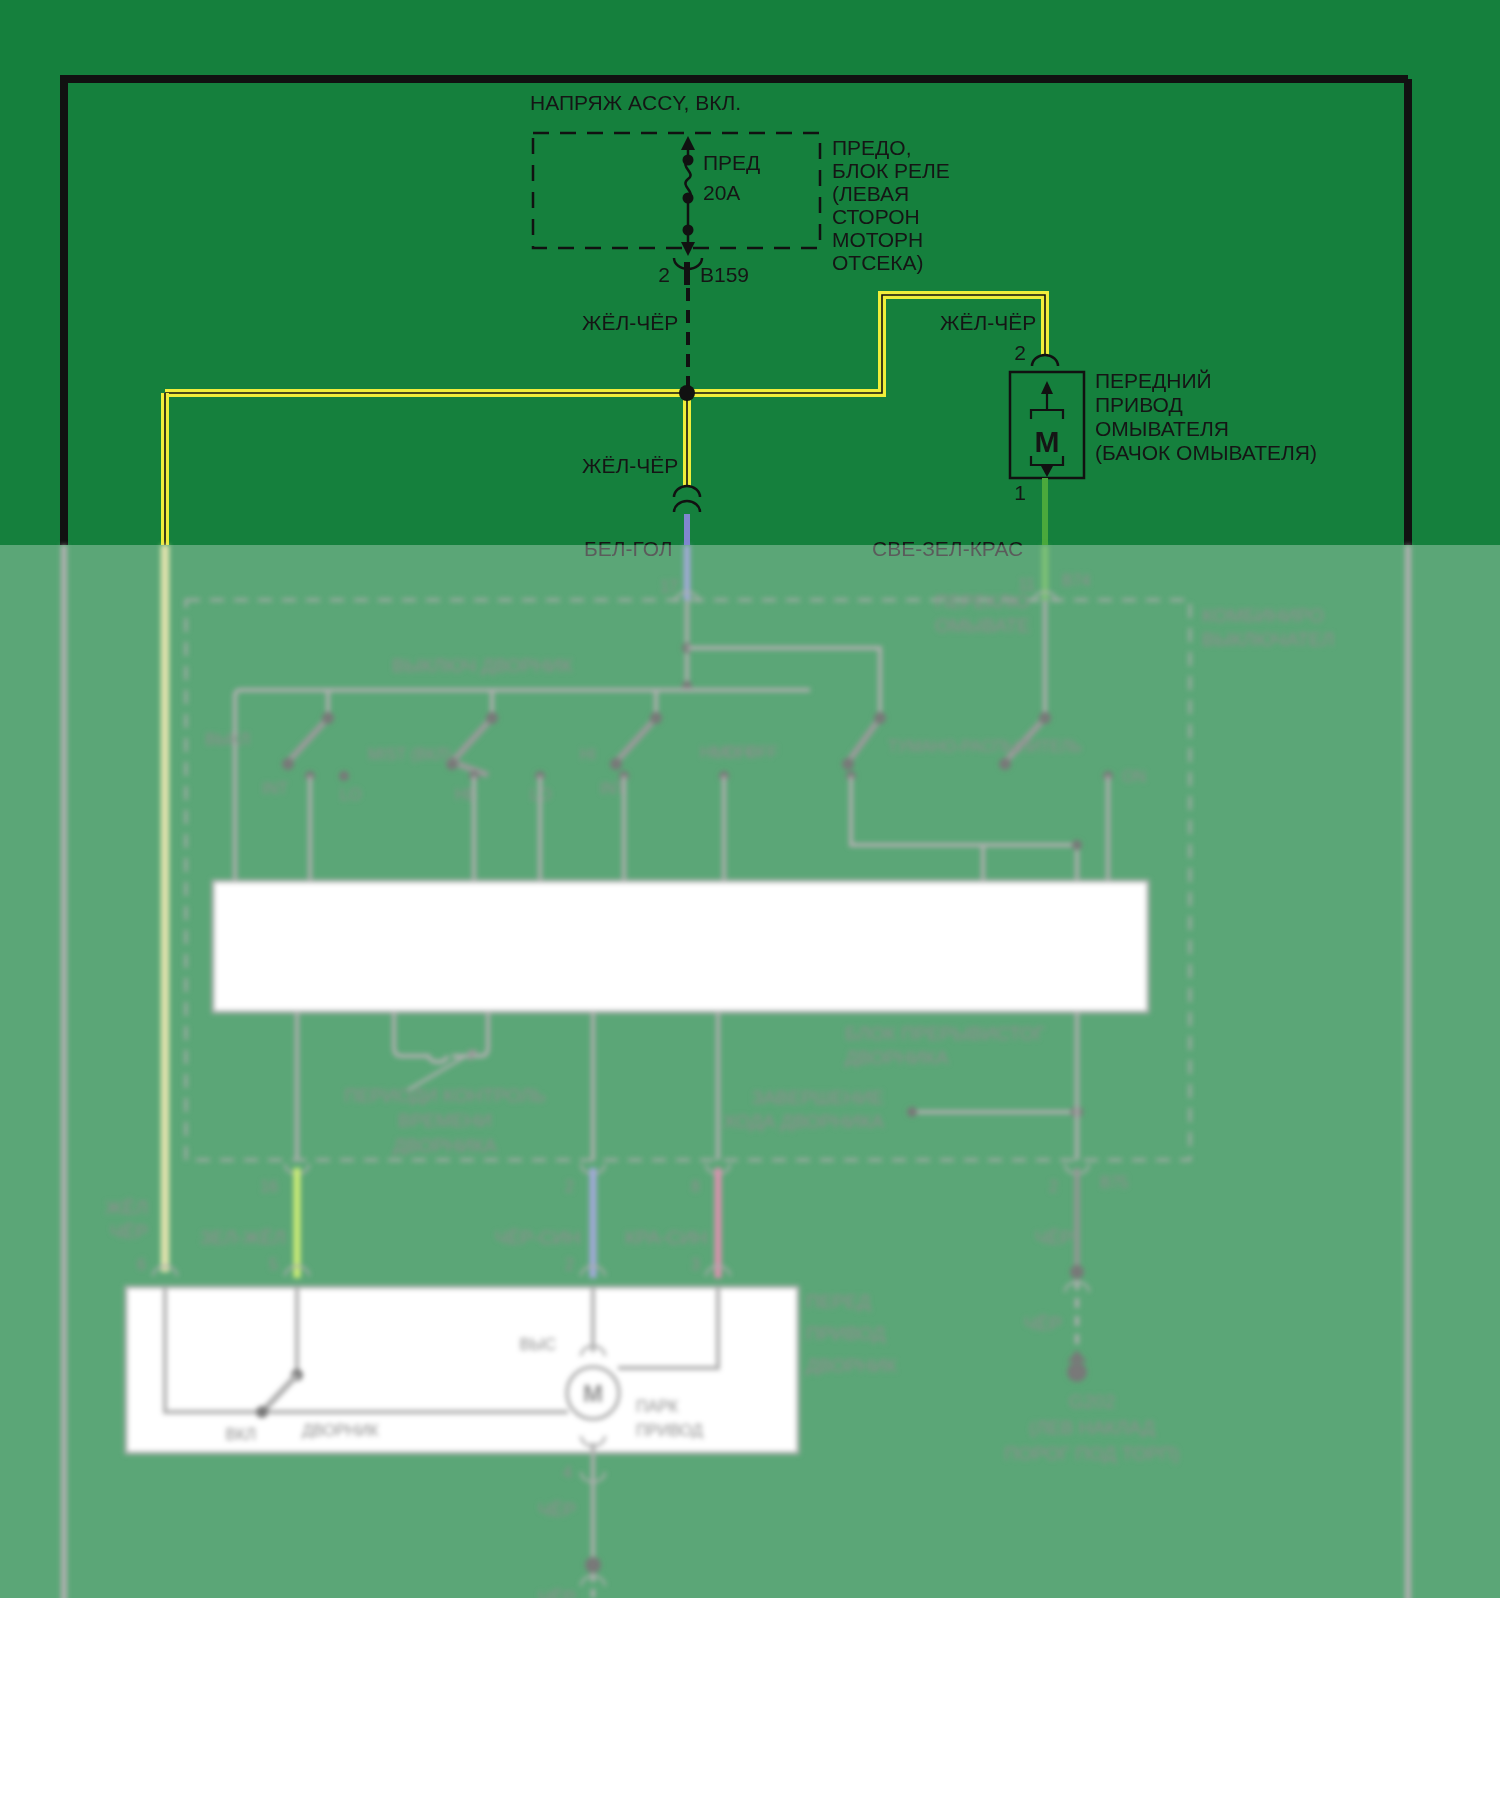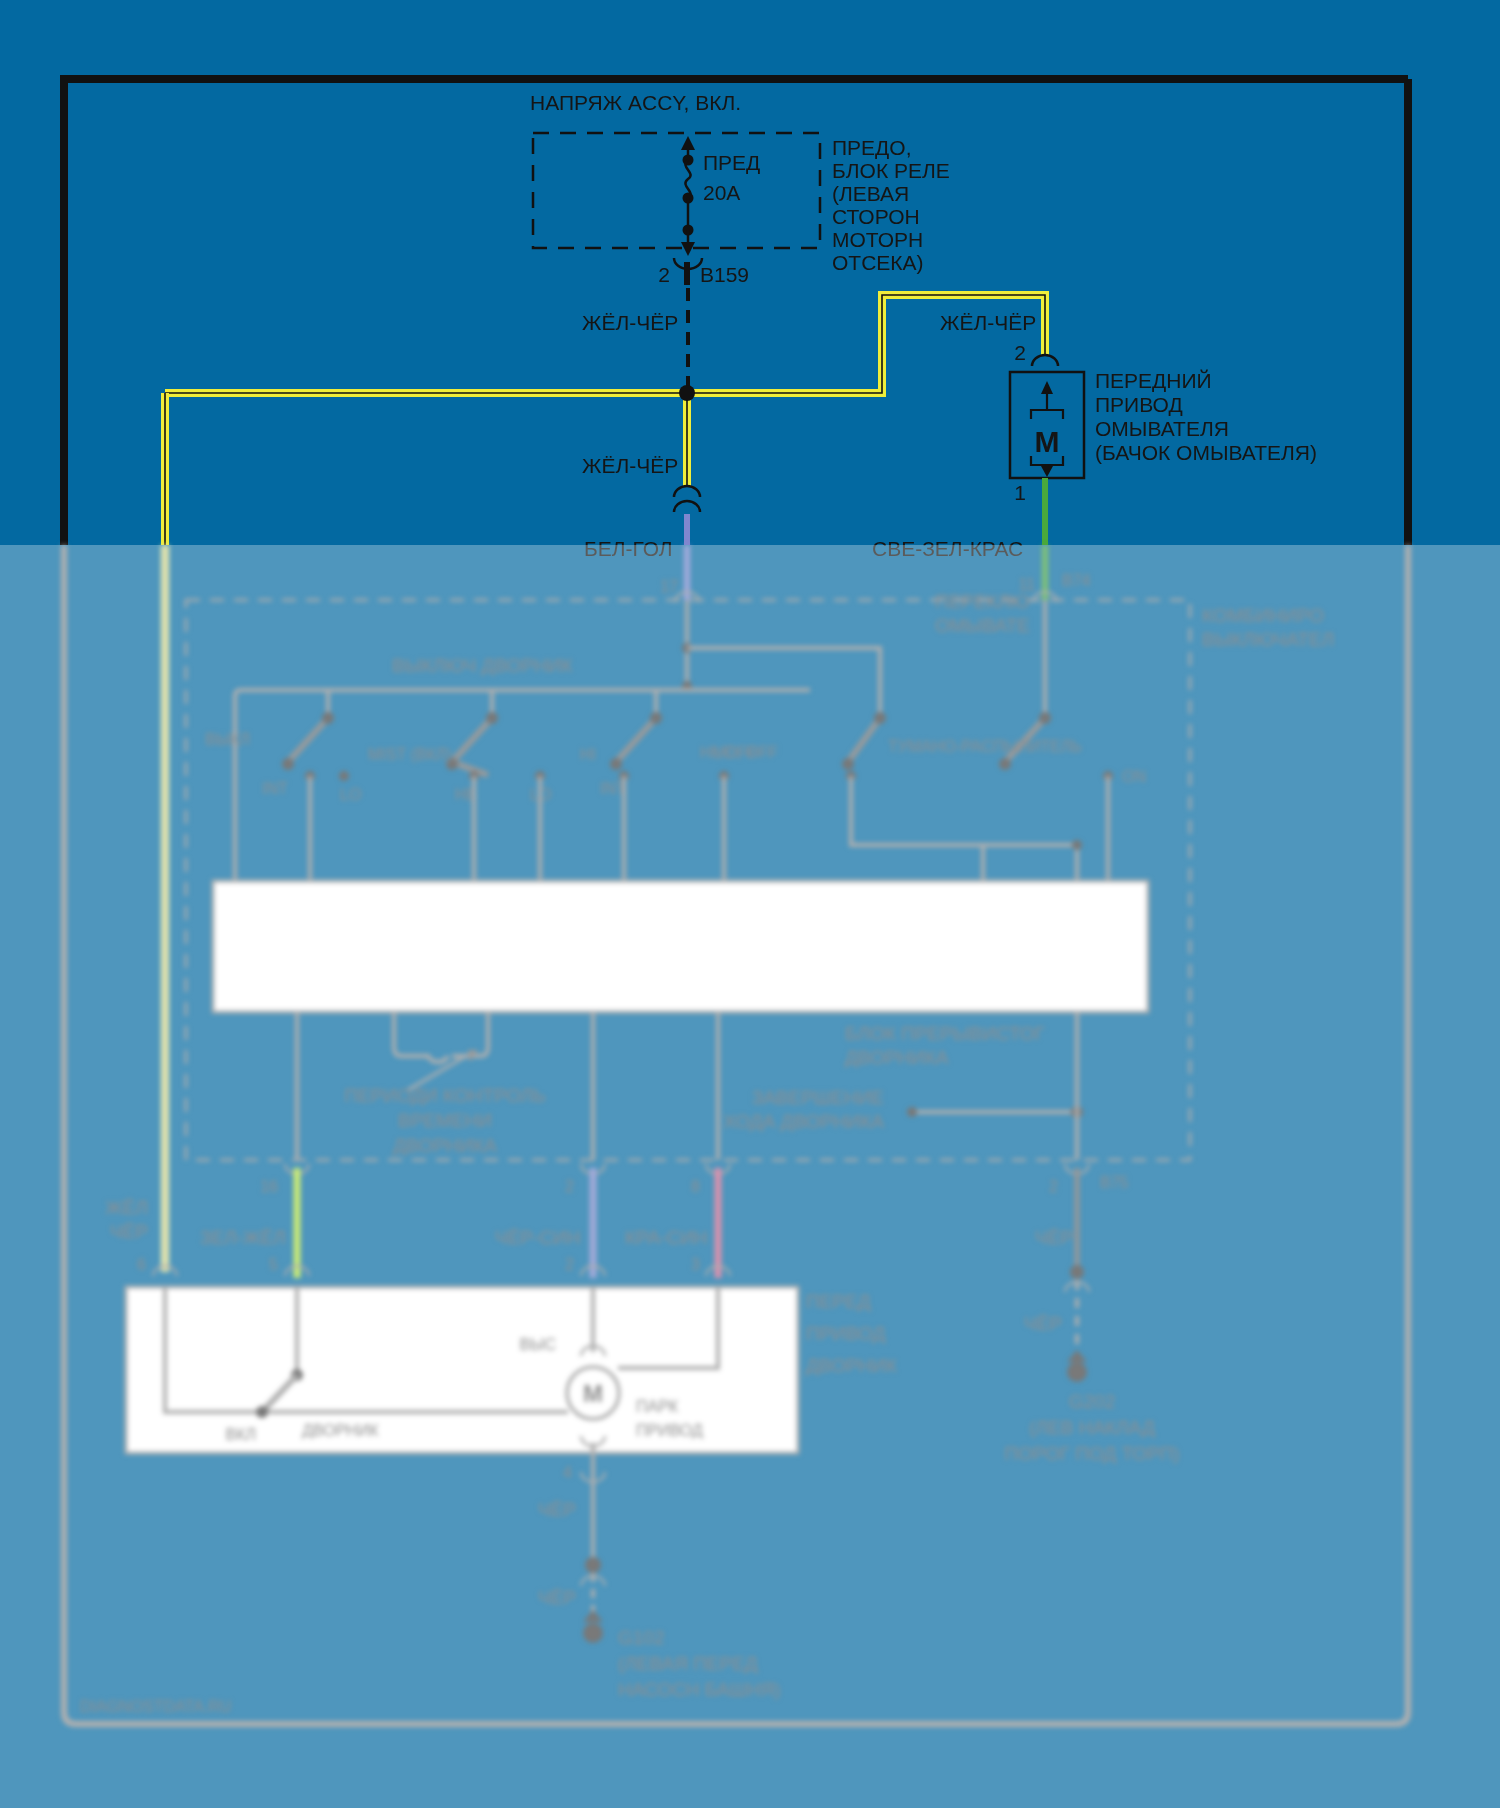--- a/index.html
+++ b/index.html
@@ -1,16 +1,16 @@
 <!DOCTYPE html>
 <html><head>
 <meta charset="utf-8">
 <style>
   html,body{margin:0;padding:0;background:#fff;}
-  .page{position:relative;width:1500px;height:1808px;background:#0369a1;overflow:hidden;text-align:right;}
+  .page{position:relative;width:1500px;height:1598px;background:#15803d;overflow:hidden;text-align:right;}
   svg{position:absolute;left:0;top:0;}
   .t{font-family:"Liberation Sans","DejaVu Sans",sans-serif;fill:#151515;}
   .t20{font-size:21px;}
   .tm{font-size:30px;font-weight:bold;}
   .wire{fill:none;stroke-linecap:butt;stroke-linejoin:miter;}
   .blk{stroke:#111;}
   .dash{stroke-dasharray:13 9;}
   .blurzone{filter:blur(2.6px);}
   .bt{fill:#5f5f5f;font-family:"Liberation Sans","DejaVu Sans",sans-serif;}
   .bt19{font-size:19px;}

